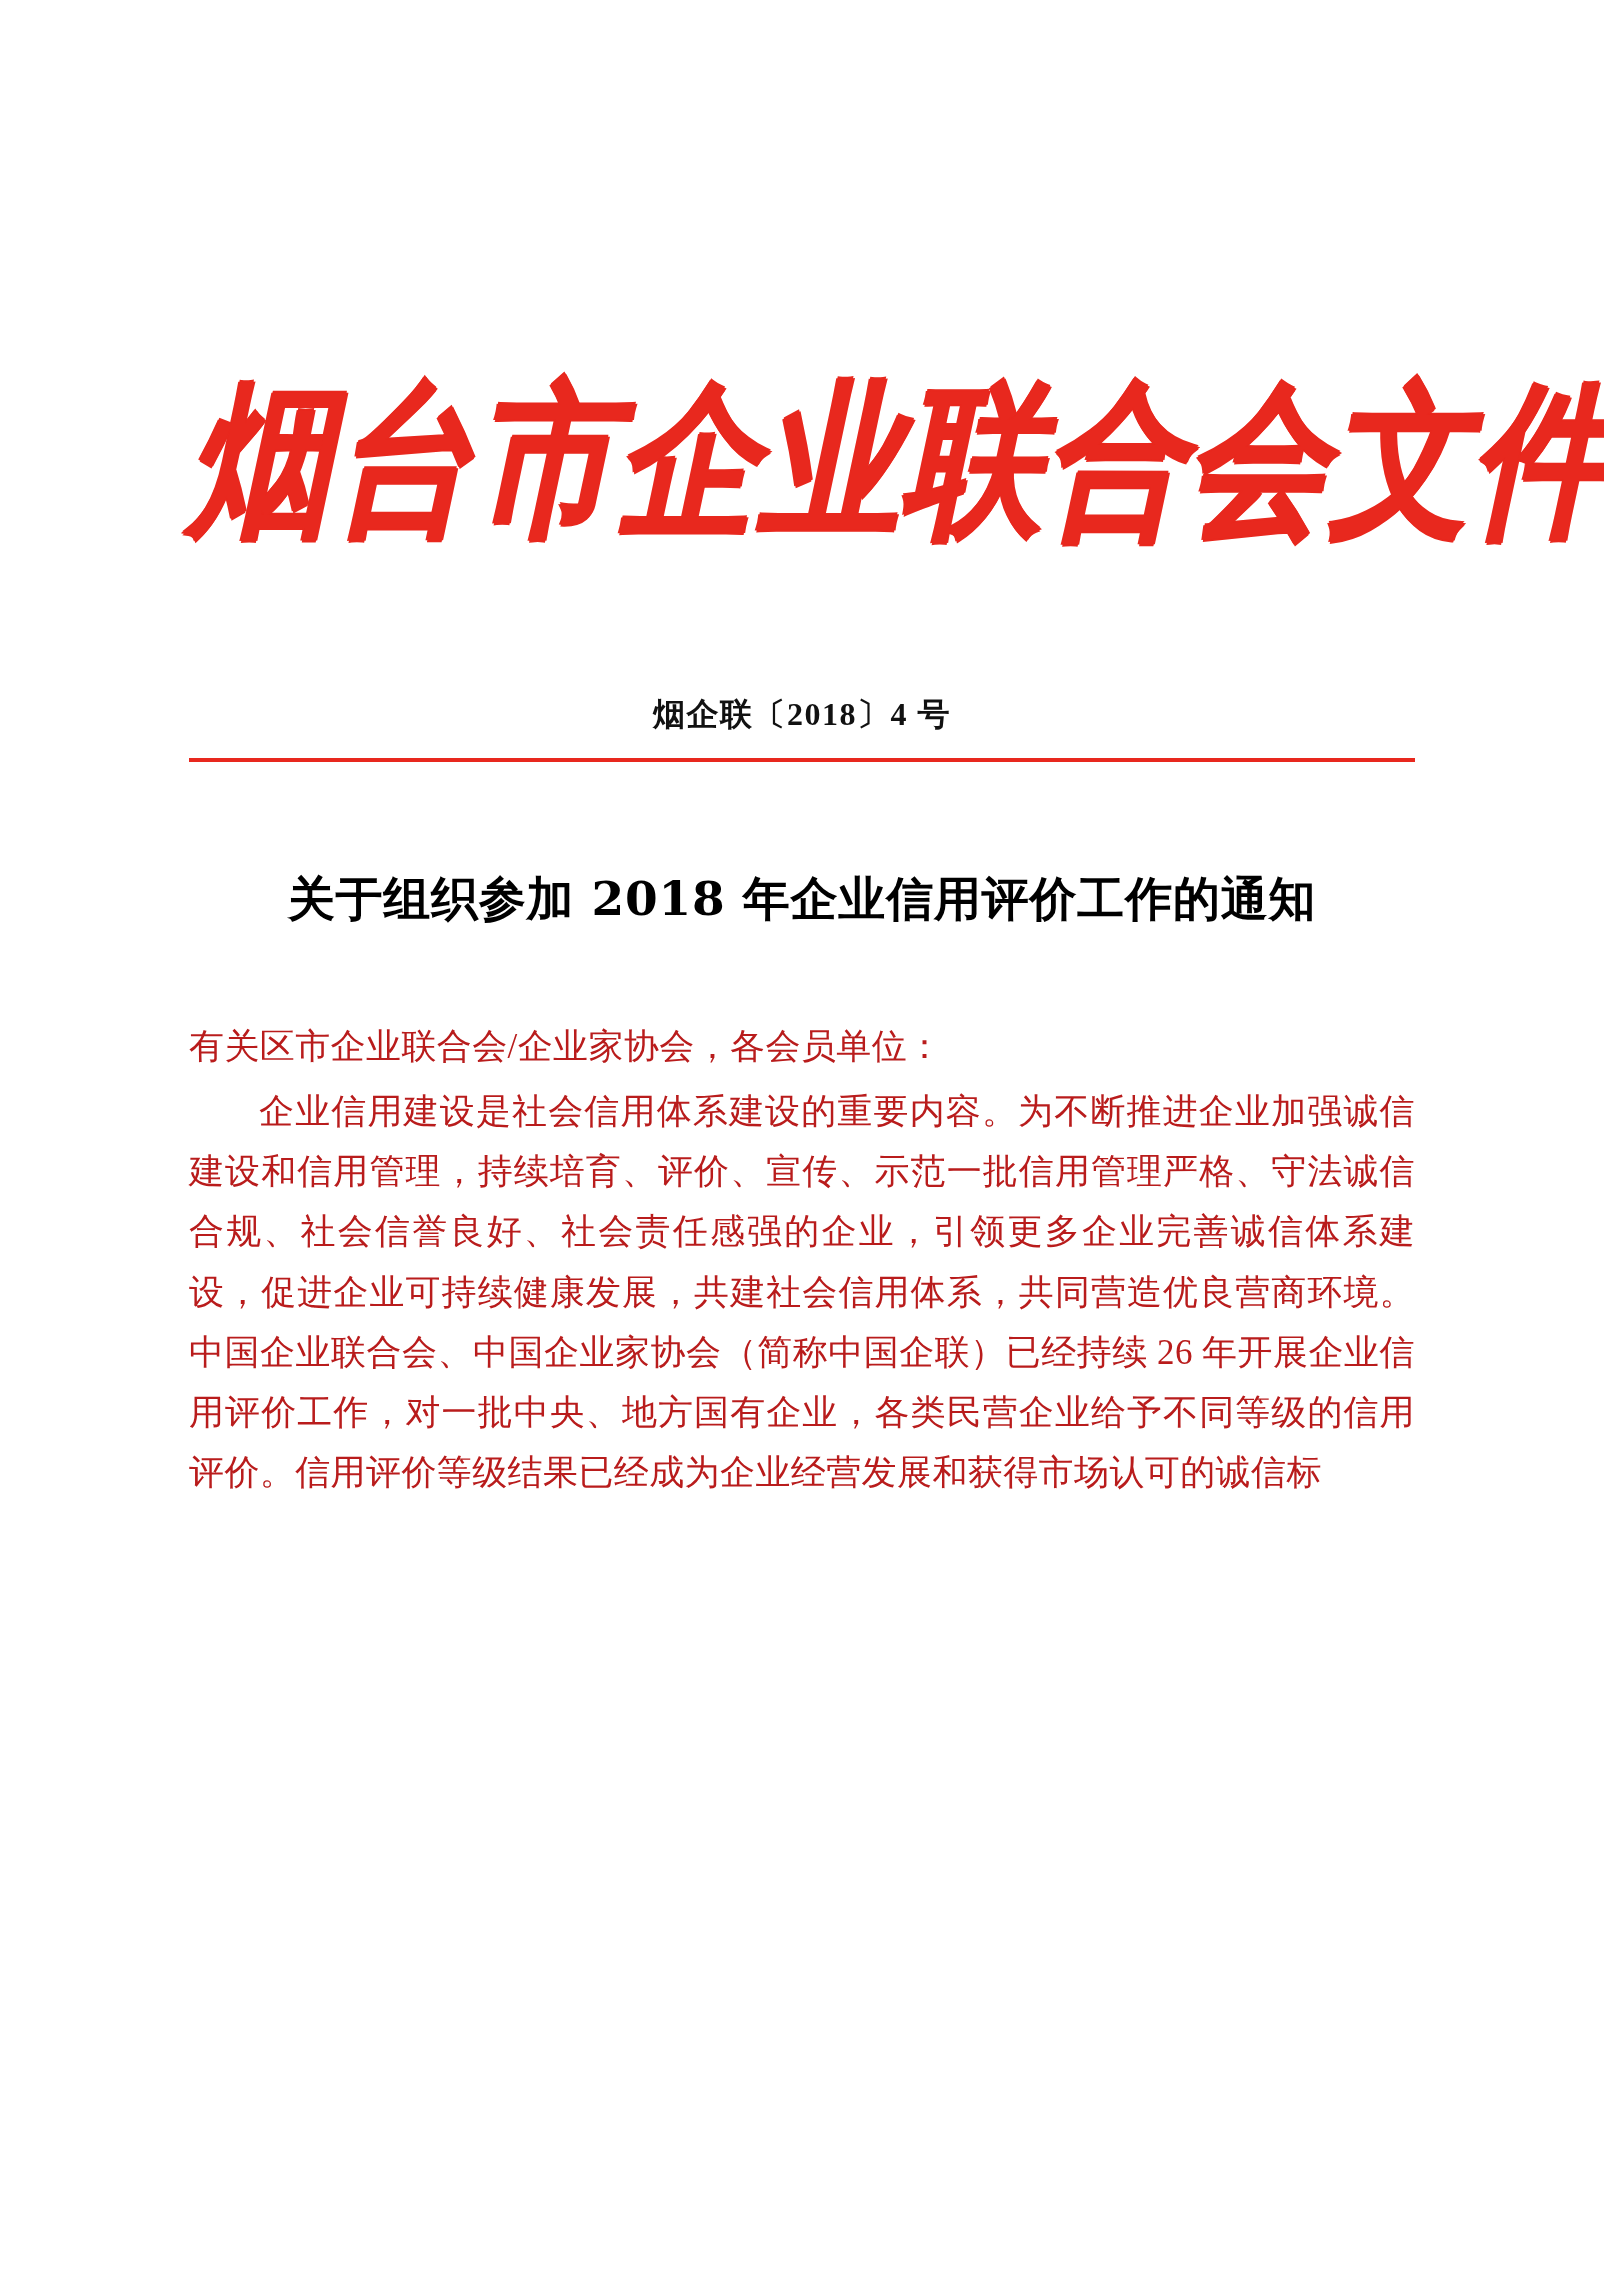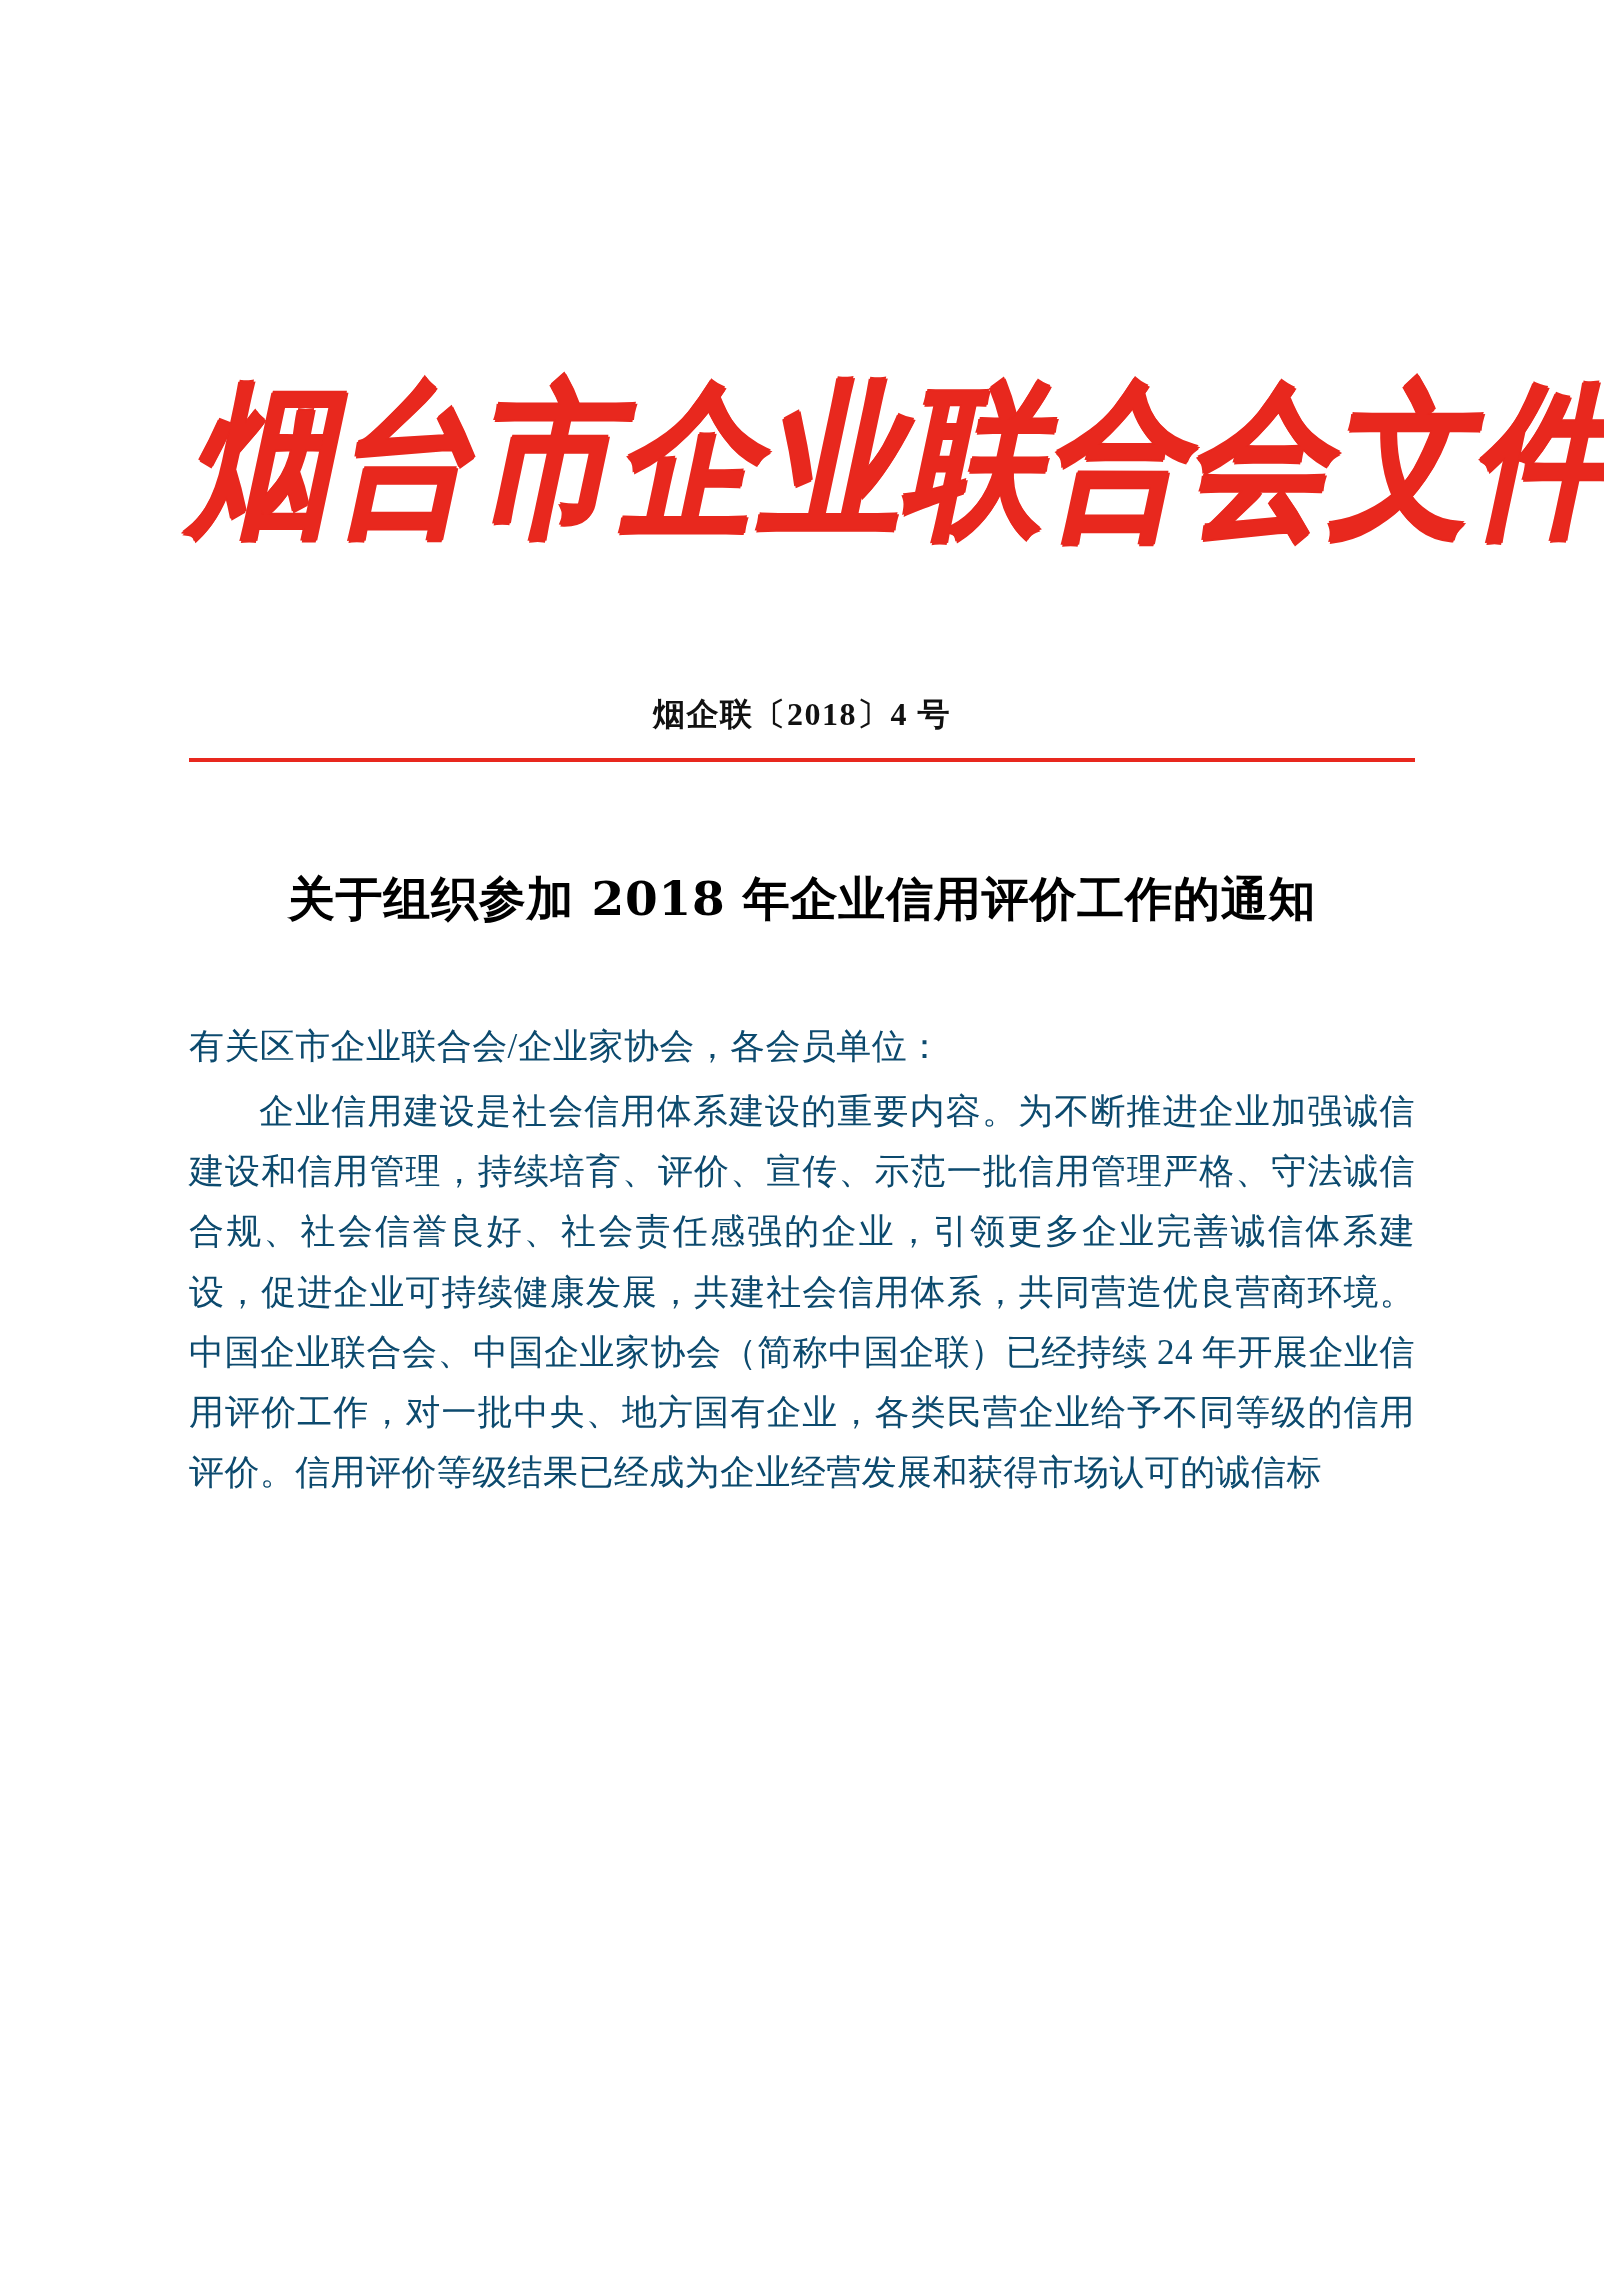--- a/index.html
+++ b/index.html
@@ -79,21 +79,21 @@
     color: #000;
     padding: 0 30px;
   }
 
   
   .body-block {
     margin-top: 83px;
     font-family: "Liberation Serif", "DejaVu Serif", serif;
     font-size: 35px;
     line-height: 1.72;
-    color: #0c4a6e;
+    color: #b91c1c;
     letter-spacing: 0.4px;
   }
   .salutation {
     margin: 0 0 4.5px 0;
   }
   .para {
     margin: 0;
     text-indent: 2em;
     text-align: justify;
     text-justify: inter-character;
@@ -111,17 +111,17 @@
   <div class="docnum-row">
     <span class="docnum">烟企联〔2018〕4 号</span>
   </div>
 
   <div class="red-rule"></div>
 
   <div class="doc-title">关于组织参加 2018 年企业信用评价工作的通知</div>
 
   <div class="body-block">
     <p class="salutation">有关区市企业联合会/企业家协会，各会员单位：</p>
-    <p class="para">企业信用建设是社会信用体系建设的重要内容。为不断推进企业加强诚信建设和信用管理，持续培育、评价、宣传、示范一批信用管理严格、守法诚信合规、社会信誉良好、社会责任感强的企业，引领更多企业完善诚信体系建设，促进企业可持续健康发展，共建社会信用体系，共同营造优良营商环境。中国企业联合会、中国企业家协会（简称中国企联）已经持续 24 年开展企业信用评价工作，对一批中央、地方国有企业，各类民营企业给予不同等级的信用评价。信用评价等级结果已经成为企业经营发展和获得市场认可的诚信标</p>
+    <p class="para">企业信用建设是社会信用体系建设的重要内容。为不断推进企业加强诚信建设和信用管理，持续培育、评价、宣传、示范一批信用管理严格、守法诚信合规、社会信誉良好、社会责任感强的企业，引领更多企业完善诚信体系建设，促进企业可持续健康发展，共建社会信用体系，共同营造优良营商环境。中国企业联合会、中国企业家协会（简称中国企联）已经持续 26 年开展企业信用评价工作，对一批中央、地方国有企业，各类民营企业给予不同等级的信用评价。信用评价等级结果已经成为企业经营发展和获得市场认可的诚信标</p>
   </div>
 
 </div>
 
 
 </body></html>

